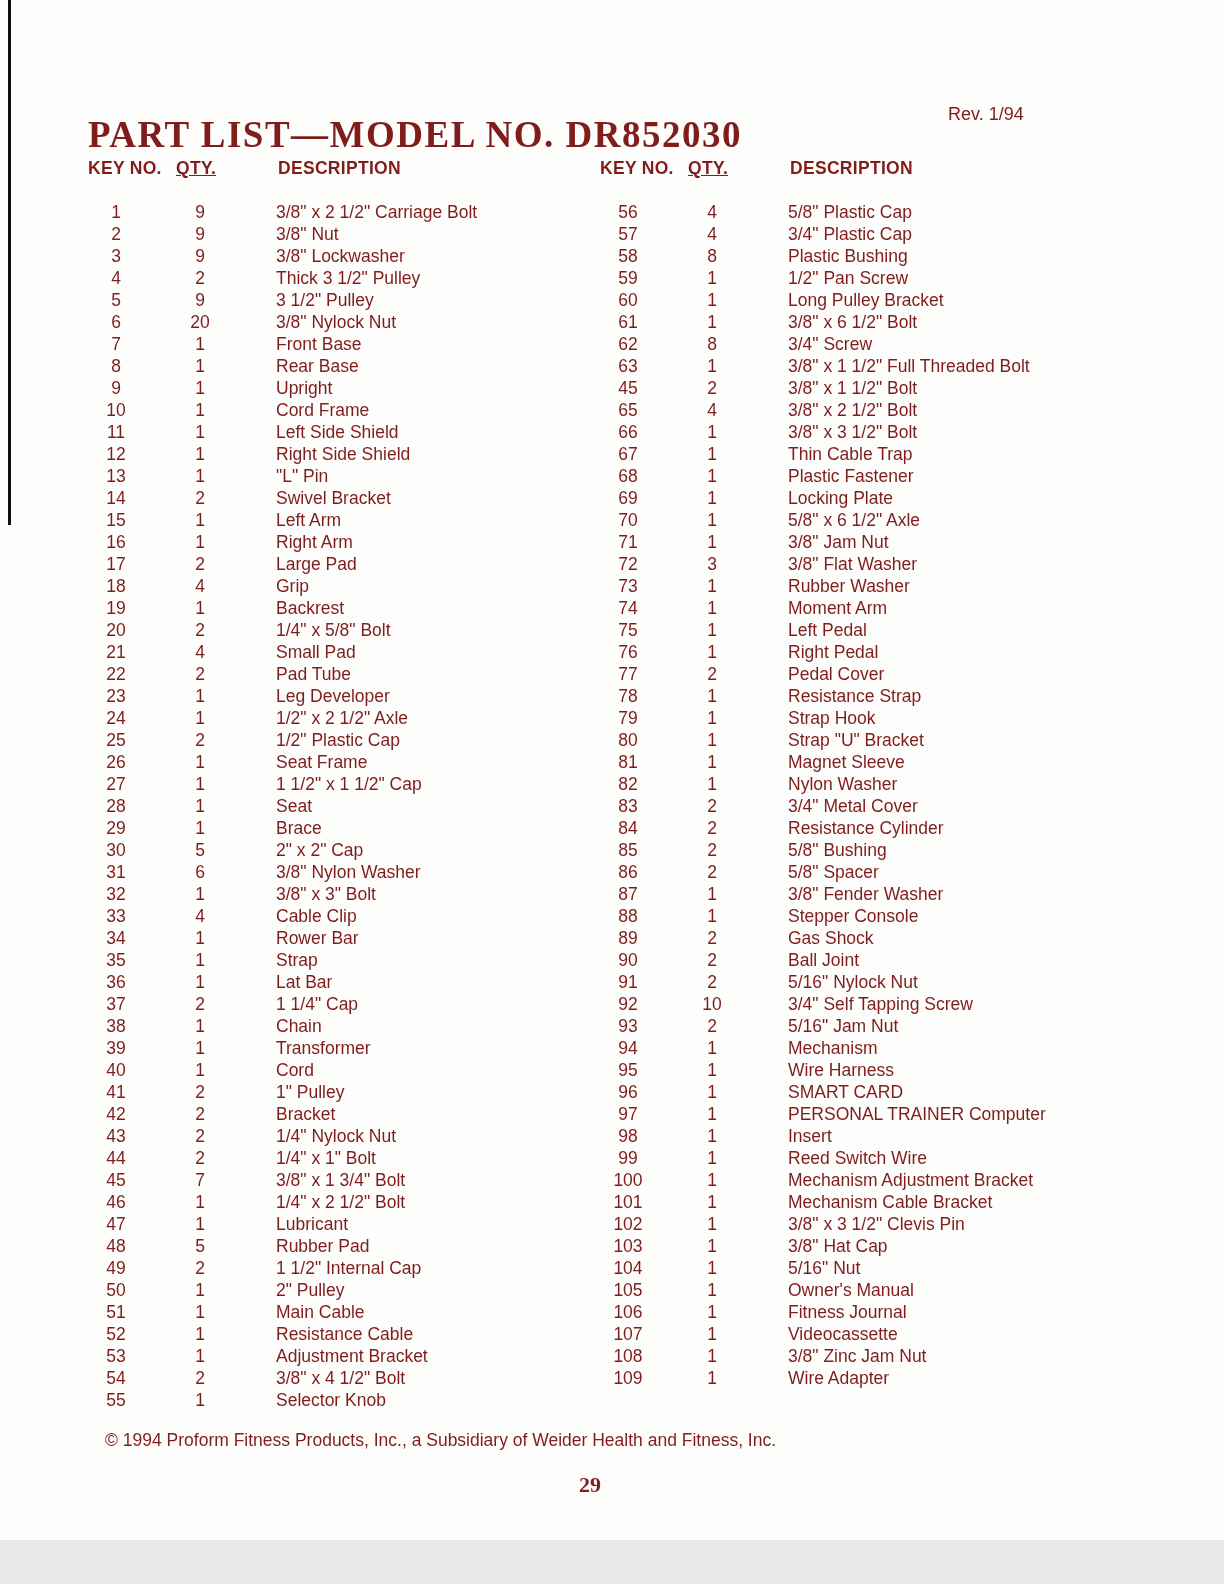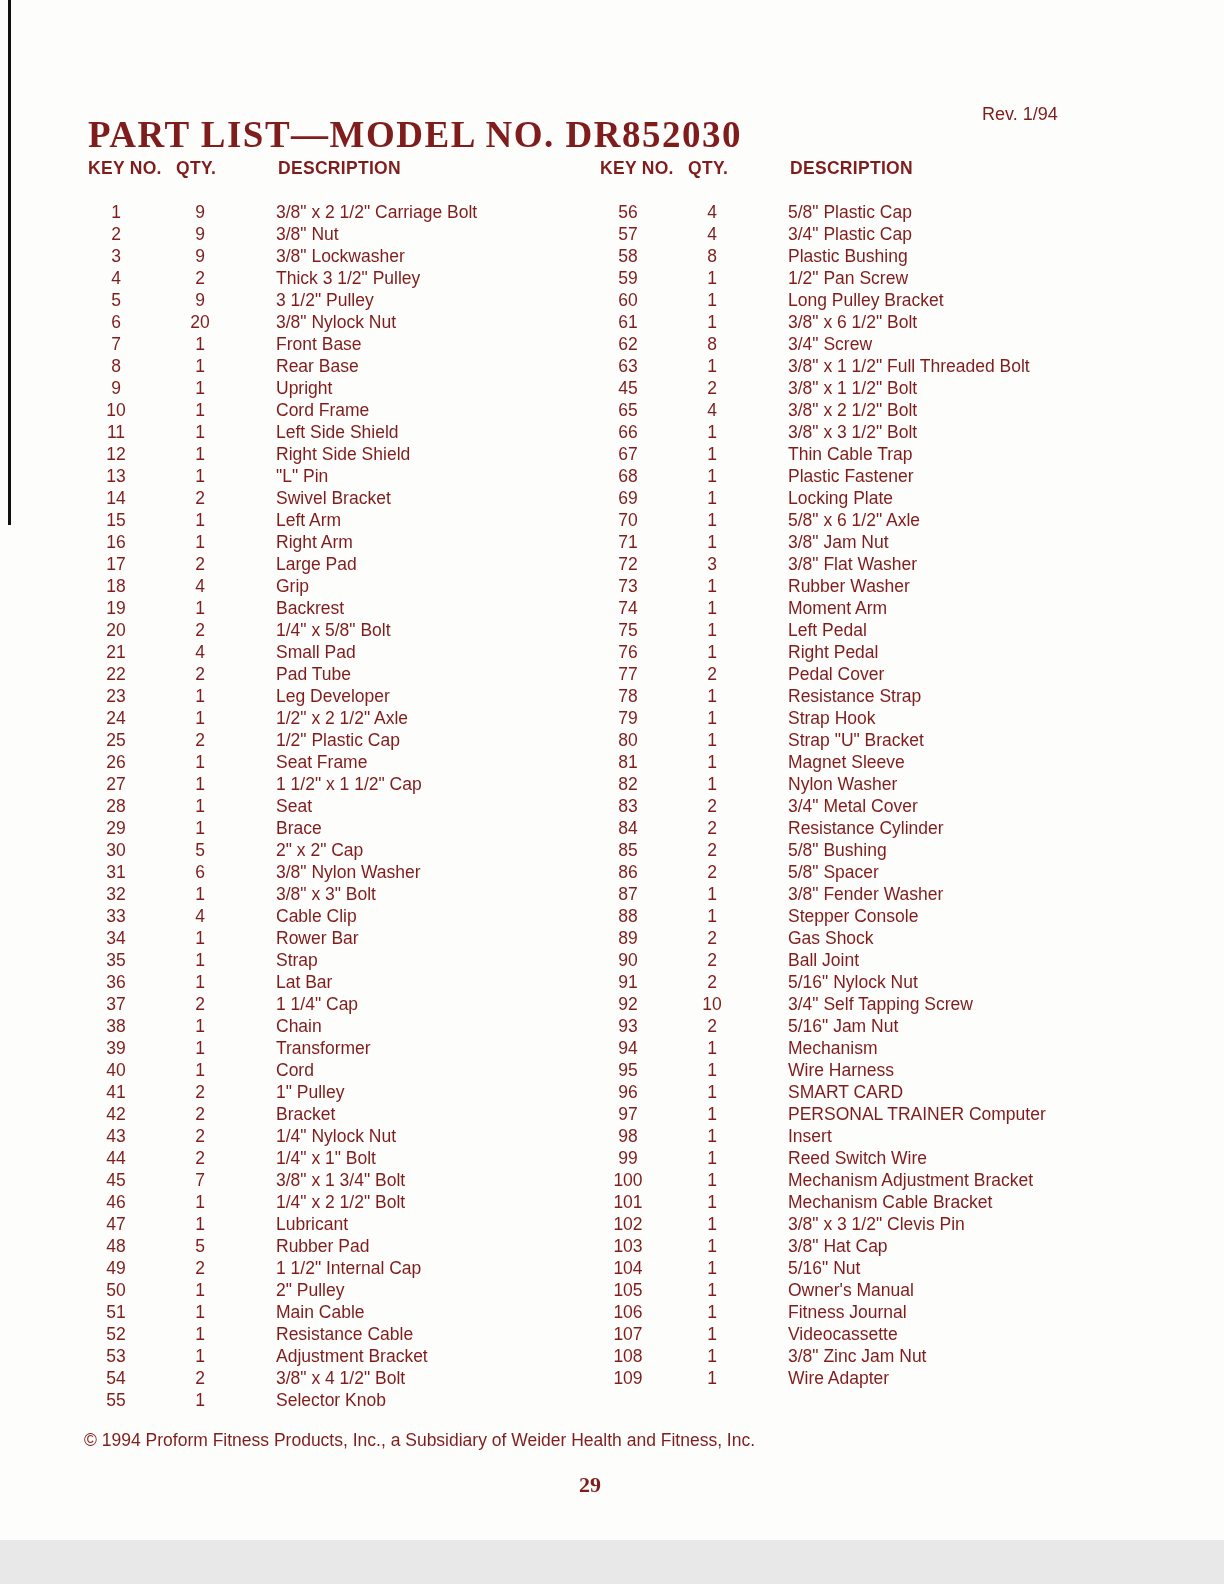--- a/index.html
+++ b/index.html
@@ -19,50 +19,50 @@
     left: 88px;
     top: 88px;
     font-family: "Liberation Serif", serif;
     font-weight: bold;
     font-size: 37px;
     letter-spacing: 1.5px;
     white-space: nowrap;
   }
   .revision {
     position: absolute;
-    left: 982px;
+    left: 948px;
     top: 104px;
     font-size: 18px;
   }
   .col { position: absolute; top: 158px; }
   .col-left { left: 88px; width: 505px; }
   .col-right { left: 600px; width: 580px; }
   .col-head {
     display: flex;
     font-weight: bold;
     font-size: 17.5px;
     letter-spacing: 0.3px;
     margin-bottom: 22px;
     align-items: center;
   }
   .col-head .h-key { width: 88px; }
-  .col-head .h-qty { width: 102px; }
+  .col-head .h-qty { width: 102px; text-decoration: underline; }
   .rows {}
   .part-row {
     display: flex;
     font-size: 17.5px;
     line-height: 22px;
     white-space: nowrap;
   }
   .cell.key { width: 56px; text-align: center; flex: 0 0 auto; }
   .cell.qty { width: 56px; margin-left: 28px; text-align: center; flex: 0 0 auto; }
   .cell.desc { margin-left: 48px; flex: 0 0 auto; }
   .copyright {
     position: absolute;
-    left: 84px;
+    left: 105px;
     top: 1430px;
     font-size: 17.5px;
   }
   .page-number {
     position: absolute;
     left: 0;
     top: 1472px;
     width: 1180px;
     text-align: center;
     font-family: "Liberation Serif", serif;

